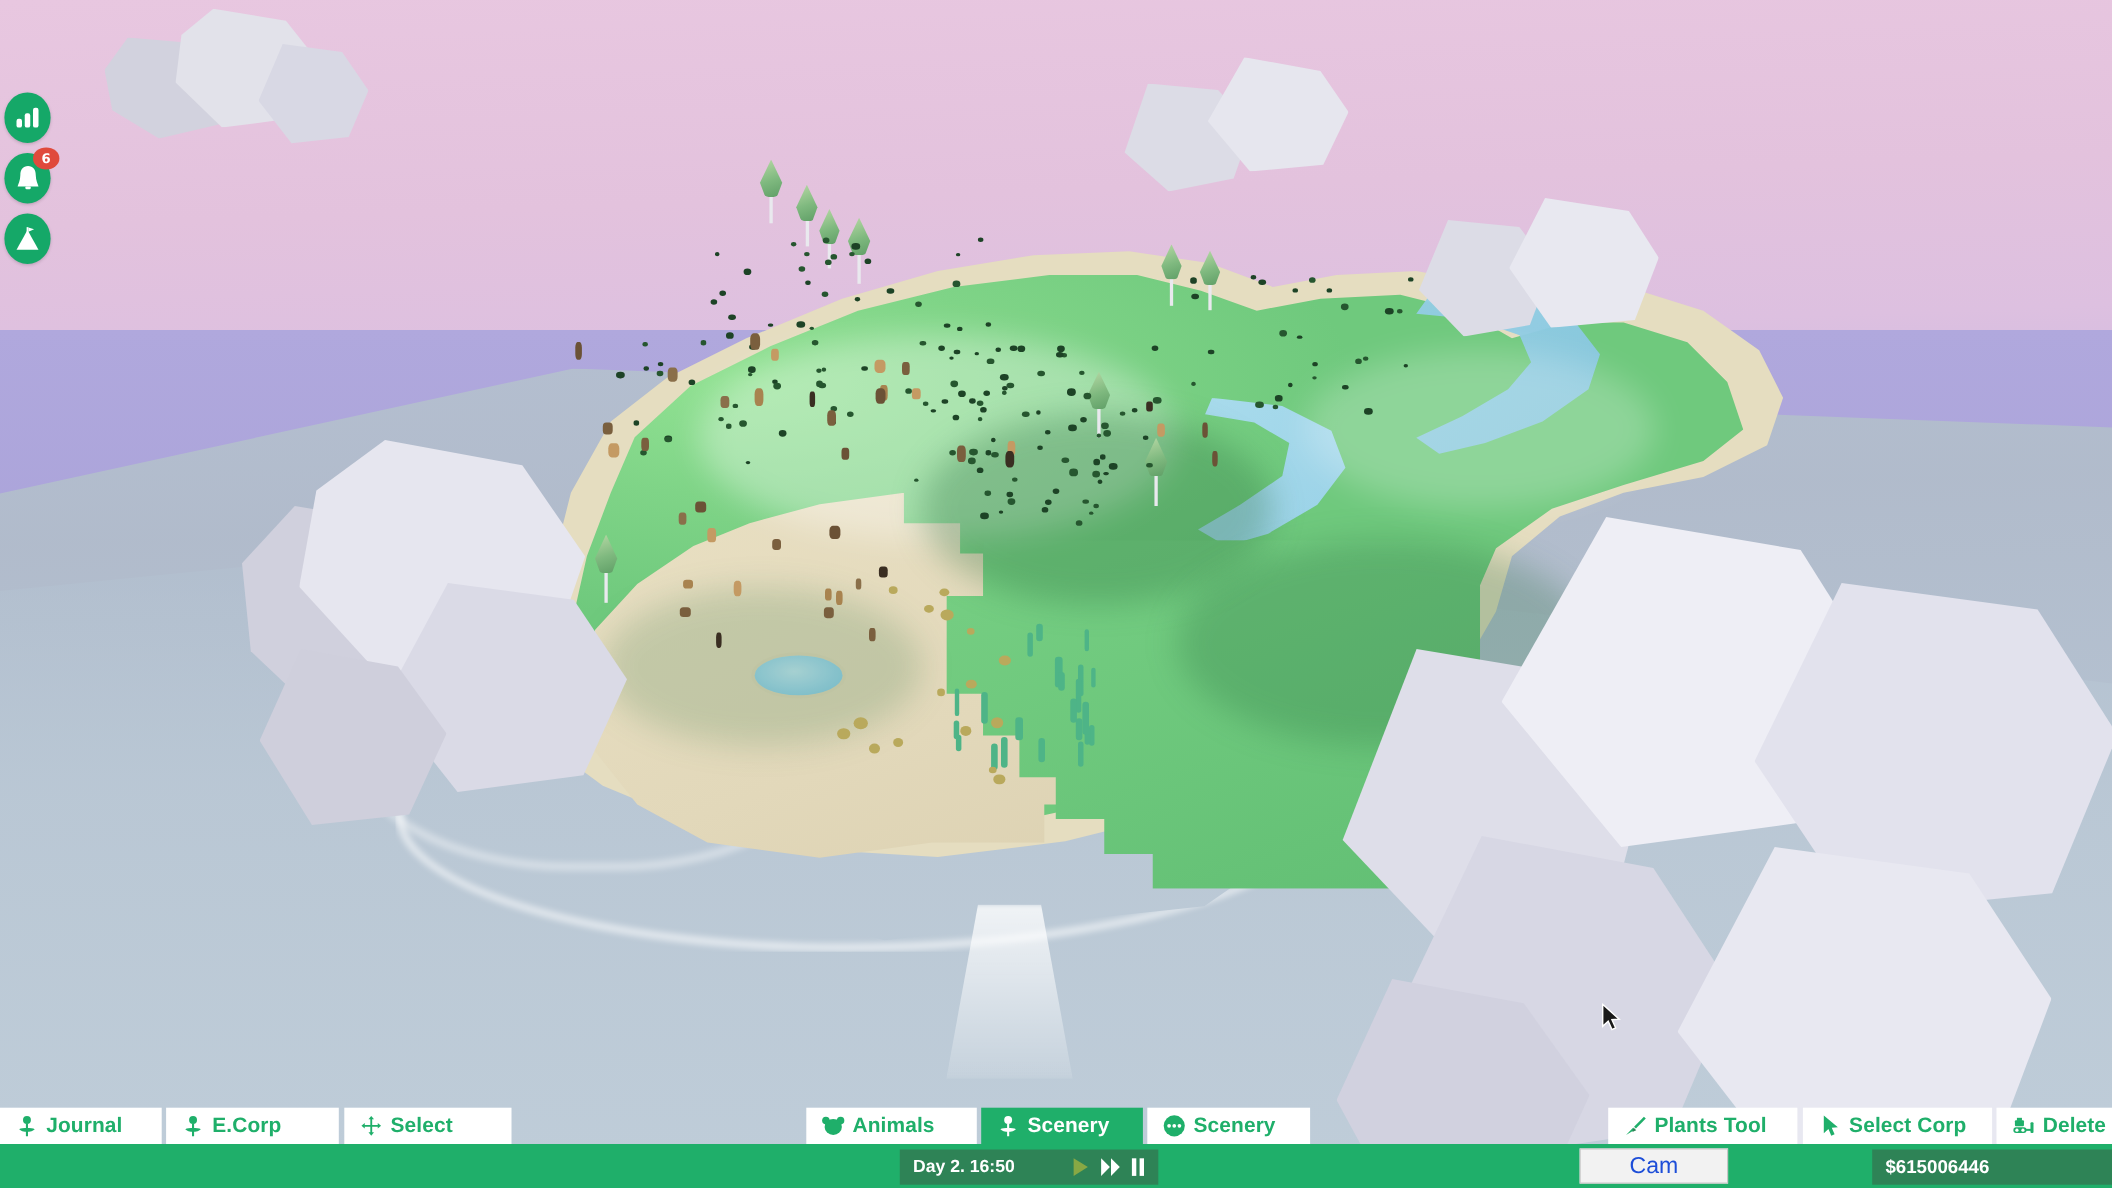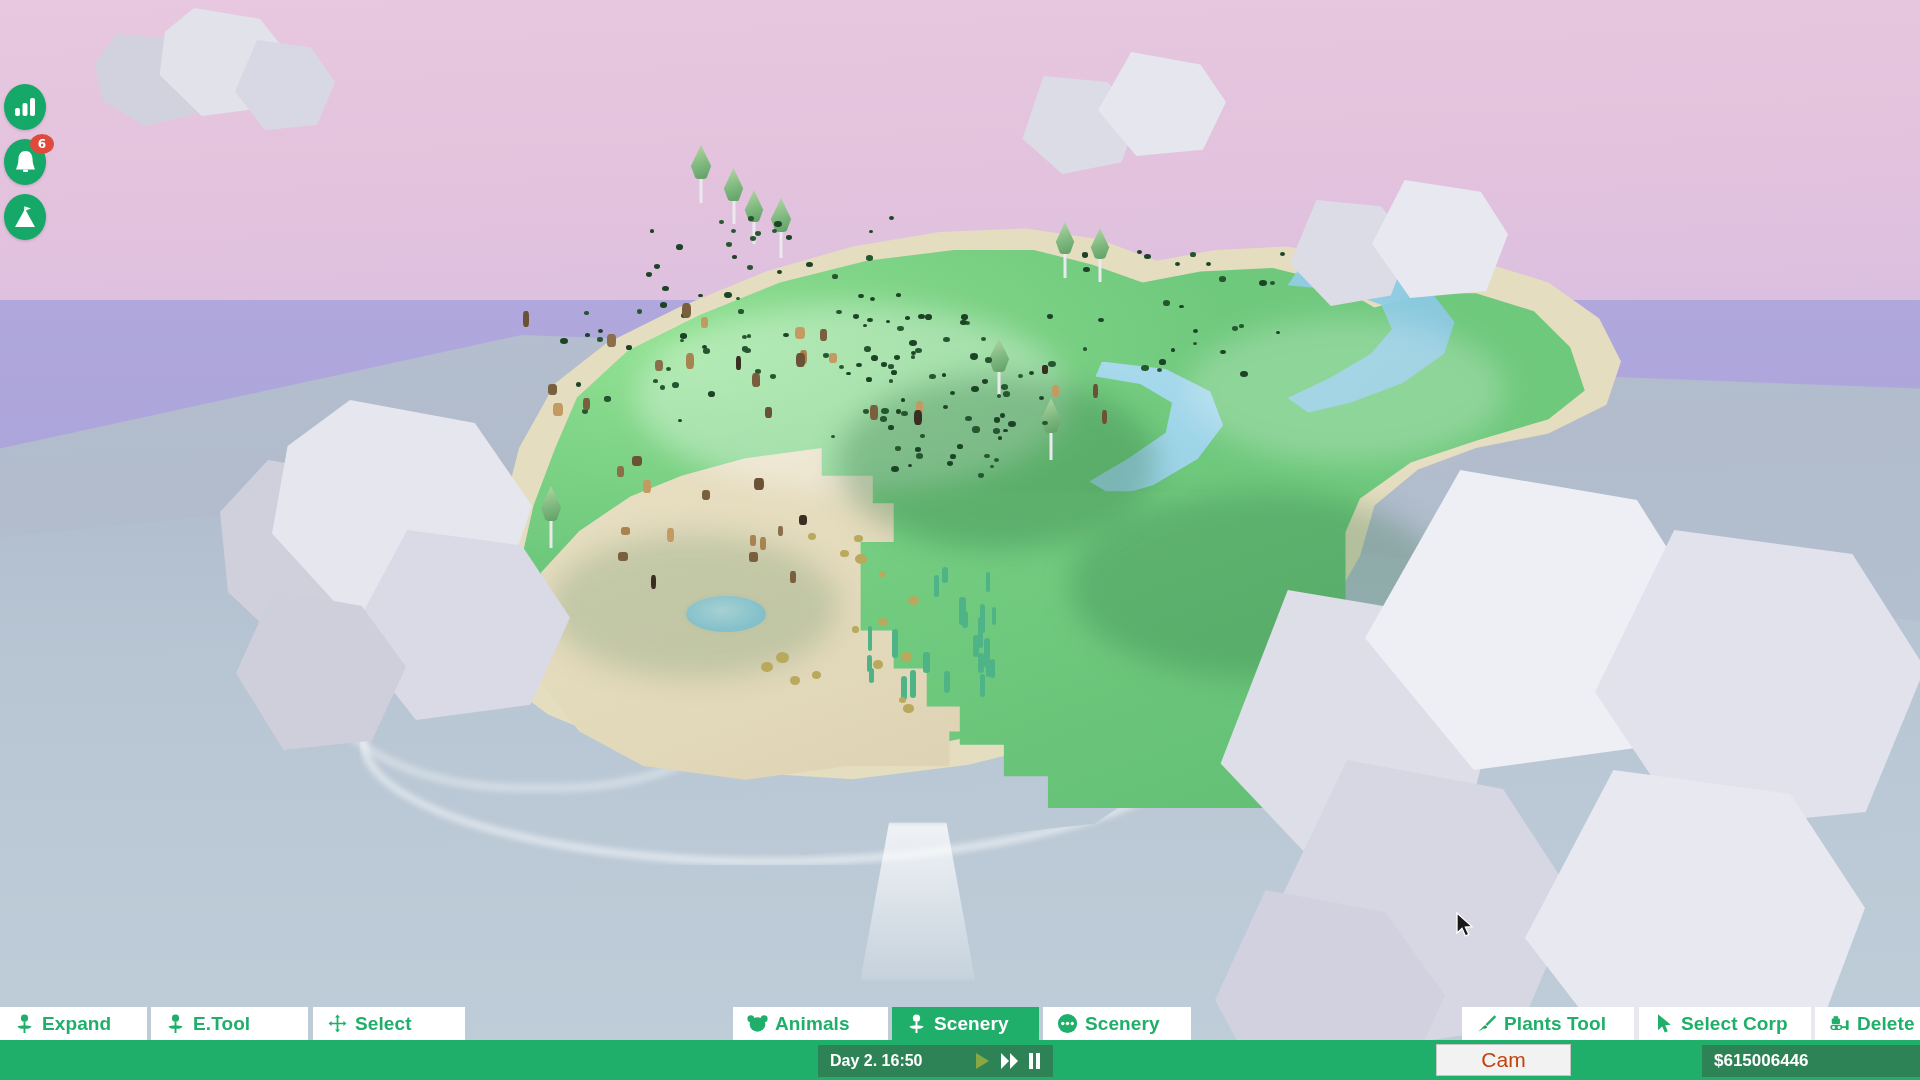--- a/index.html
+++ b/index.html
@@ -156,21 +156,21 @@
   .timepanel{position:absolute;left:818px;bottom:3px;width:235px;height:32px;
     background:#2e8356;display:flex;align-items:center;z-index:34;}
   .timepanel .tlabel{color:#fff;font-weight:bold;font-size:16px;margin-left:12px;
     font-family:"Liberation Sans",sans-serif;white-space:nowrap;}
   .tctrl{display:flex;align-items:center;gap:9px;margin-left:auto;margin-right:12px;}
   .tbtn{cursor:pointer;display:flex;align-items:center;}
 
   .cambtn{position:absolute;left:1436px;bottom:4px;width:135px;height:32px;
     background:#f2f2f2;border:1px solid #c6c6c6;box-sizing:border-box;
     display:flex;align-items:center;justify-content:center;z-index:34;cursor:pointer;}
-  .cambtn span{color:#c2410c;font-size:21px;font-family:"Liberation Sans",sans-serif;}
+  .cambtn span{color:#1d4ed8;font-size:21px;font-family:"Liberation Sans",sans-serif;}
 
   .money{position:absolute;left:1702px;bottom:3px;width:218px;height:32px;
     background:#2e8356;display:flex;align-items:center;z-index:34;}
   .money span{color:#fff;font-weight:bold;font-size:17px;margin-left:12px;
     font-family:"Liberation Sans",sans-serif;}
 
   
   .cursor{position:absolute;z-index:60;pointer-events:none;}
 </style>
 </head>
@@ -554,33 +554,33 @@
 
   <div class="btn" style="left:0px;bottom:40px;width:147px;">
     <span class="ico">
       <svg width="17" height="20" viewBox="0 0 17 20">
           <circle cx="8.5" cy="4.2" r="3.6" fill="#1faf6a"></circle>
           <path d="M8.5 7.6 L8.5 19" stroke="#1faf6a" stroke-width="1.9"></path>
           <path d="M8.5 11.5 C4 11 1.4 12.4 1.4 12.4 C1.4 12.4 3.6 15.6 8.5 14.6 Z" fill="#1faf6a"></path>
           <path d="M8.5 11.5 C13 11 15.6 12.4 15.6 12.4 C15.6 12.4 13.4 15.6 8.5 14.6 Z" fill="#1faf6a"></path>
         </svg>
     </span>
-    <span class="lbl">Expand</span>
+    <span class="lbl">Journal</span>
   </div>
 
   <div class="btn" style="left:151px;bottom:40px;width:157px;">
     <span class="ico">
       <svg width="17" height="20" viewBox="0 0 17 20">
           <circle cx="8.5" cy="4.2" r="3.6" fill="#1faf6a"></circle>
           <path d="M8.5 7.6 L8.5 19" stroke="#1faf6a" stroke-width="1.9"></path>
           <path d="M8.5 11.5 C4 11 1.4 12.4 1.4 12.4 C1.4 12.4 3.6 15.6 8.5 14.6 Z" fill="#1faf6a"></path>
           <path d="M8.5 11.5 C13 11 15.6 12.4 15.6 12.4 C15.6 12.4 13.4 15.6 8.5 14.6 Z" fill="#1faf6a"></path>
         </svg>
     </span>
-    <span class="lbl">E.Tool</span>
+    <span class="lbl">E.Corp</span>
   </div>
 
   <div class="btn" style="left:313px;bottom:40px;width:152px;">
     <span class="ico">
       <svg width="21" height="21" viewBox="0 0 21 21" stroke="#1faf6a" stroke-width="1.7" fill="none">
         <path d="M10.5 4 L10.5 17 M4 10.5 L17 10.5"></path>
         <path d="M10.5 1.6 L8 4.6 M10.5 1.6 L13 4.6" fill="#1faf6a" stroke="none"></path>
         <path d="M10.5 19.4 L8 16.4 L13 16.4 Z" fill="#1faf6a" stroke="none"></path>
         <path d="M1.6 10.5 L4.6 8 L4.6 13 Z" fill="#1faf6a" stroke="none"></path>
         <path d="M19.4 10.5 L16.4 8 L16.4 13 Z" fill="#1faf6a" stroke="none"></path>

